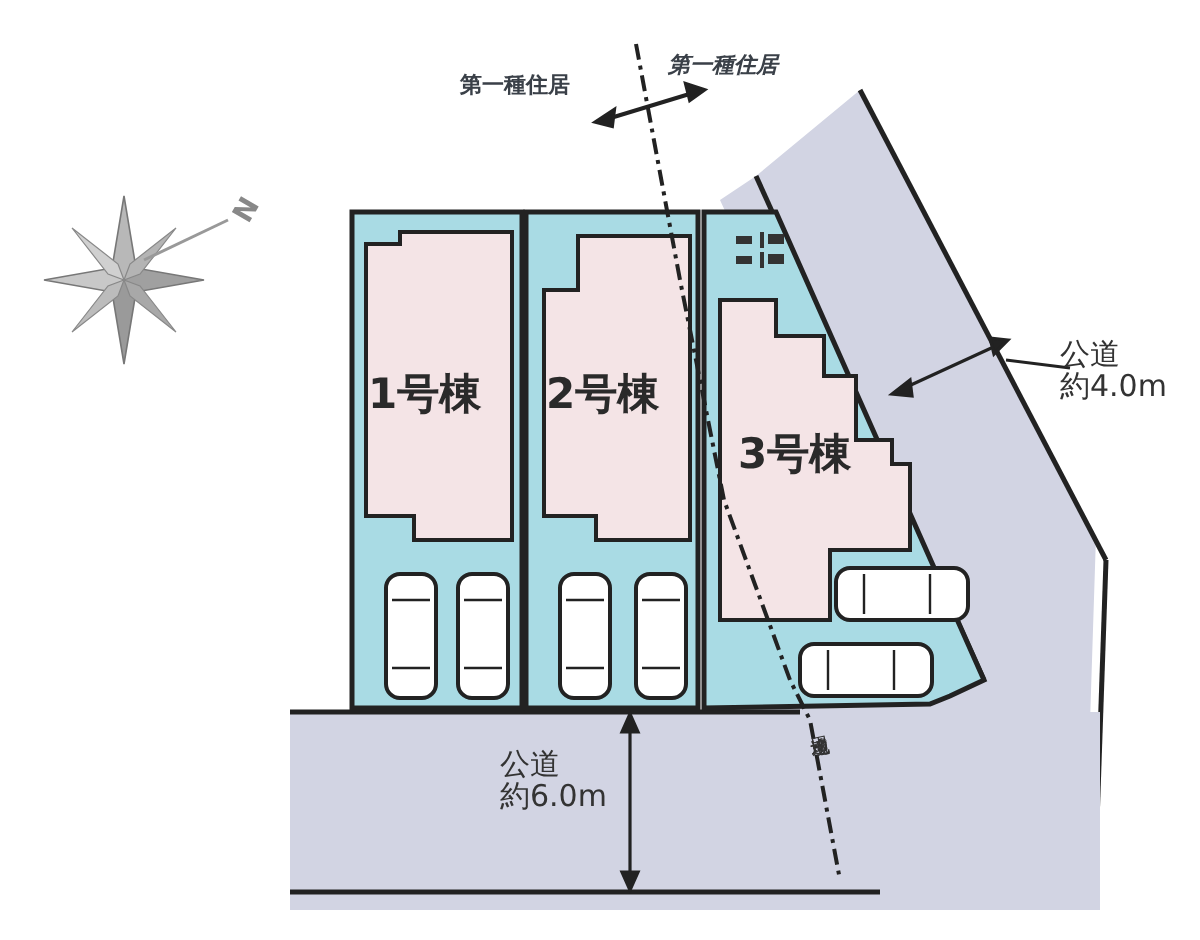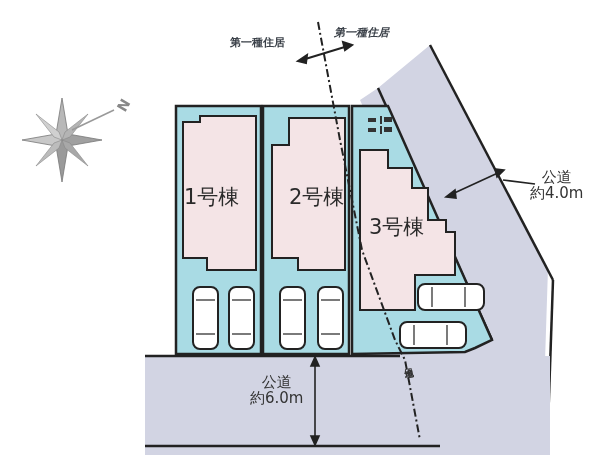--- a/index.html
+++ b/index.html
@@ -1,22 +1,22 @@
 <!DOCTYPE html>
 <html><head>
   <meta charset="utf-8">
   <style>
     html, body { margin: 0; padding: 0; background: #ffffff; }
     body { width: 600px; height: 470px; position: relative; overflow: hidden;
            font-family: "DejaVu Sans", "Liberation Sans", sans-serif; }
     #plan { position: absolute; left: 0; top: 0; width: 600px; height: 470px; }
     .lbl { position: absolute; color: #333; white-space: nowrap; line-height: 1.05; }
     .zone { font-size: 11px; font-weight: bold; color: #3a4048; }
-    .bldg { font-size: 21px; font-weight: normal; color: #2a2a2a; }
-    .road { font-size: 15px; text-align: center; color: #333; }
+    .bldg { font-size: 21px; font-weight: bold; color: #2a2a2a; }
+    .road { font-size: 15px; text-align: left; color: #333; }
     .boundary-text { font-size: 9px; color: #333; writing-mode: vertical-rl; transform: rotate(-12deg); letter-spacing: 0; }
   </style>
 </head>
 <body>
 
 <svg id="plan" viewBox="0 0 600 470" xmlns="http://www.w3.org/2000/svg">
 
   <g>
     <polygon points="378,88 430,45 548,268 542,455 440,455 355,355 380,300 445,285 360,100" fill="#d2d4e3"></polygon>
     <line x1="378" y1="88" x2="492" y2="340" stroke="#222" stroke-width="2.5"></line>
@@ -116,21 +116,21 @@
     <line x1="10" y1="-10" x2="52" y2="-30" stroke="#999" stroke-width="1.5"></line>
   </g>
 </svg>
 
 <div class="lbl zone" style="left:230px; top:37px;">第一種住居</div>
 <div class="lbl zone" style="left:334px; top:27px;font-style:italic;">第一種住居</div>
 
 <div class="lbl" style="left:118px; top:98px; font-size:14px; font-weight:bold; color:#888; transform:rotate(-60deg);">N</div>
 
 <div class="lbl bldg" style="left:184px; top:186px;">1号棟</div>
-<div class="lbl bldg" style="left:273px; top:186px;padding-left:16px;">2号棟</div>
+<div class="lbl bldg" style="left:273px; top:186px;">2号棟</div>
 <div class="lbl bldg" style="left:369px; top:216px;">3号棟</div>
 
 <div class="lbl road" style="left:530px; top:170px;">
   <div>公道</div>
   <div>約4.0m</div>
 </div>
 
 <div class="lbl road" style="left:250px; top:375px;">
   <div>公道</div>
   <div>約6.0m</div>

